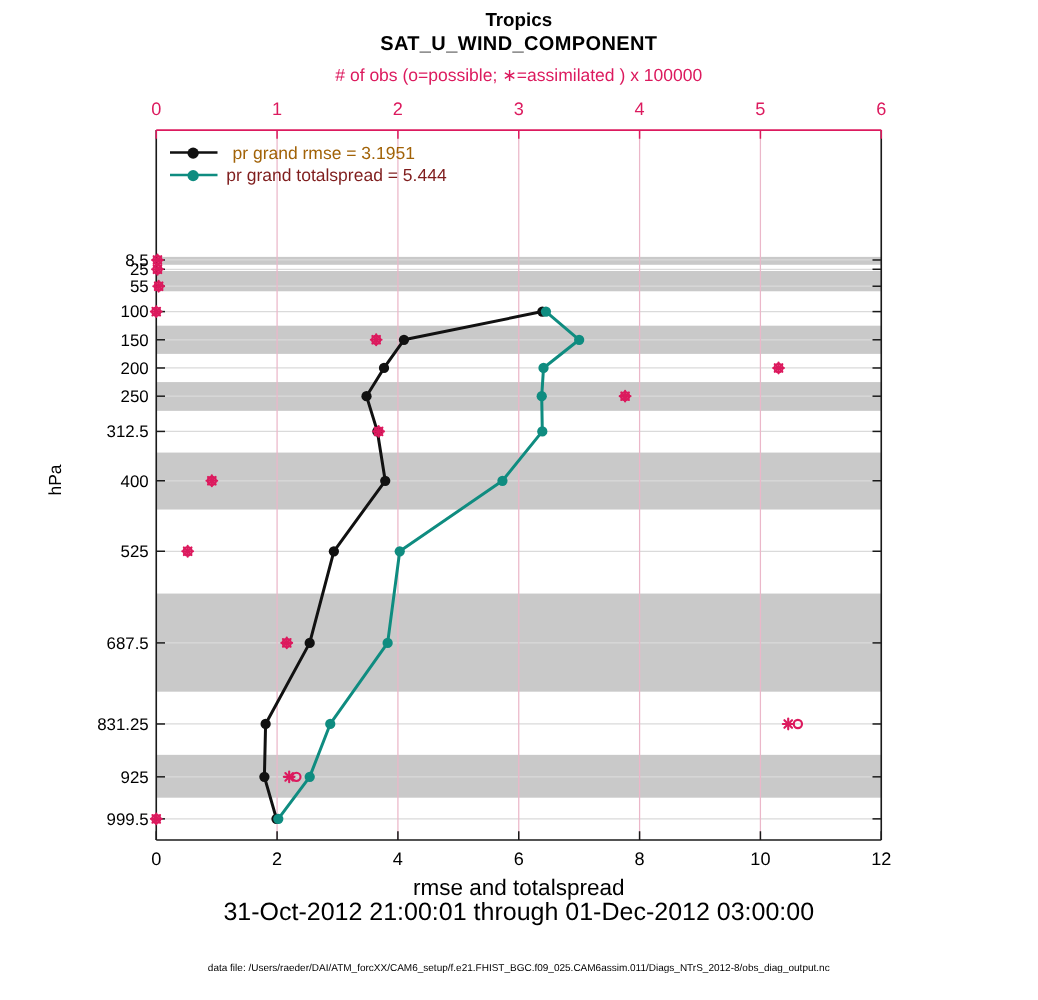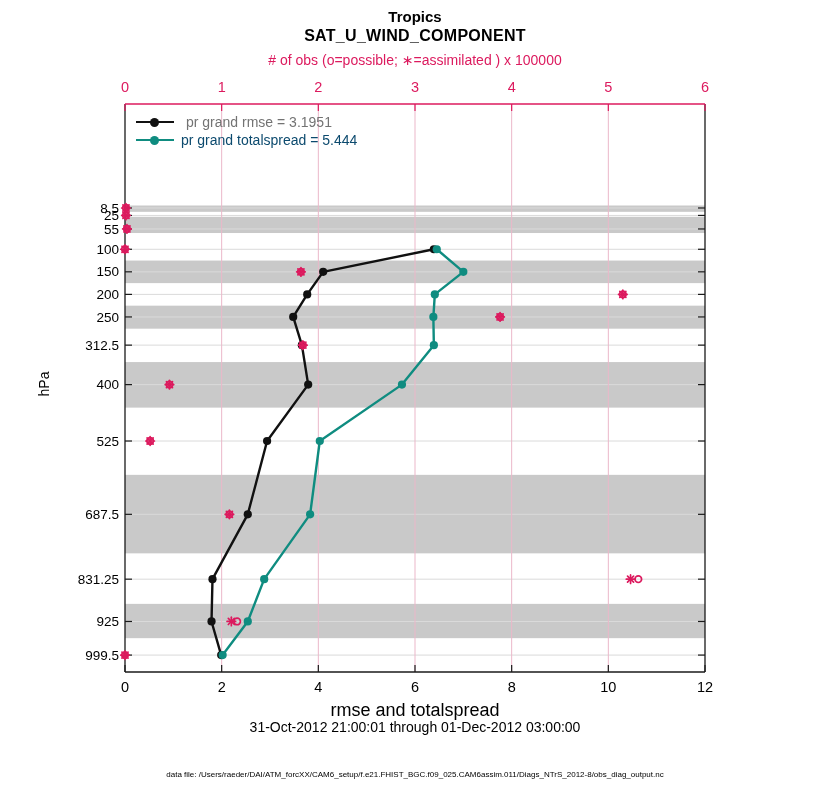--- a/index.html
+++ b/index.html
@@ -3,21 +3,21 @@
 <meta charset="utf-8">
 <style>
   html,body{margin:0;padding:0;background:#ffffff;}
   .figure{position:relative;width:830px;height:800px;background:#ffffff;
           font-family:"Liberation Sans",sans-serif;color:#000;overflow:hidden;}
   .abs{position:absolute;left:0;width:830px;text-align:center;}
   .title{top:8px;font-size:15px;font-weight:bold;}
   .subtitle{top:27px;font-size:16px;font-weight:bold;letter-spacing:.3px;}
   .obs-label{top:52px;font-size:14px;}
   .xlabel{top:700px;font-size:18px;}
-  .daterange{top:719px;font-size:14px;}
+  .daterange{top:719px;font-size:20px;}
   .datafile{top:770px;font-size:8px;}
   .ylabel{position:absolute;left:14px;top:376px;width:60px;text-align:center;
           font-size:14px;transform:rotate(-90deg);transform-origin:center;}
   #plot-svg{position:absolute;left:0;top:0;}
   .legend{position:absolute;left:136px;top:113px;}
   .legend-row{display:flex;align-items:center;height:18px;}
   .legend-sample{position:relative;width:38px;height:2.6px;}
   .legend-dot{position:absolute;left:14px;top:-3.2px;width:9px;height:9px;border-radius:50%;}
   .legend-label{margin-left:7px;font-size:14px;}
 </style>
@@ -225,27 +225,27 @@
 
   <div class="abs subtitle">SAT_U_WIND_COMPONENT</div>
   <div class="abs title">Tropics</div>
   <div class="abs obs-label" id="obs-label" style="color: rgb(220, 26, 94);"># of obs (o=possible; ∗=assimilated ) x 100000</div>
 
   <div class="legend">
     <div class="legend-row">
       <span class="legend-sample" id="sample-0" style="background: rgb(17, 17, 17);">
           <span class="legend-dot" id="dot-0" style="background: rgb(17, 17, 17);"></span>
         </span>
-      <span class="legend-label" id="label-0" style="color: #737373; margin-left: 12px;">pr grand rmse = 3.1951</span>
+      <span class="legend-label" id="label-0" style="color: #a16207; margin-left: 12px;">pr grand rmse = 3.1951</span>
     </div>
     <div class="legend-row">
       <span class="legend-sample" id="sample-1" style="background: rgb(15, 140, 128);">
           <span class="legend-dot" id="dot-1" style="background: rgb(15, 140, 128);"></span>
         </span>
-      <span class="legend-label" id="label-1" style="color: #0c4a6e;">pr grand totalspread = 5.444</span>
+      <span class="legend-label" id="label-1" style="color: #7f1d1d;">pr grand totalspread = 5.444</span>
     </div>
   </div>
 
   <div class="ylabel">hPa</div>
   <div class="abs xlabel">rmse and totalspread</div>
   <div class="abs daterange">31-Oct-2012 21:00:01 through 01-Dec-2012 03:00:00</div>
   <div class="abs datafile">data file: /Users/raeder/DAI/ATM_forcXX/CAM6_setup/f.e21.FHIST_BGC.f09_025.CAM6assim.011/Diags_NTrS_2012-8/obs_diag_output.nc</div>
 
 </div>
 

